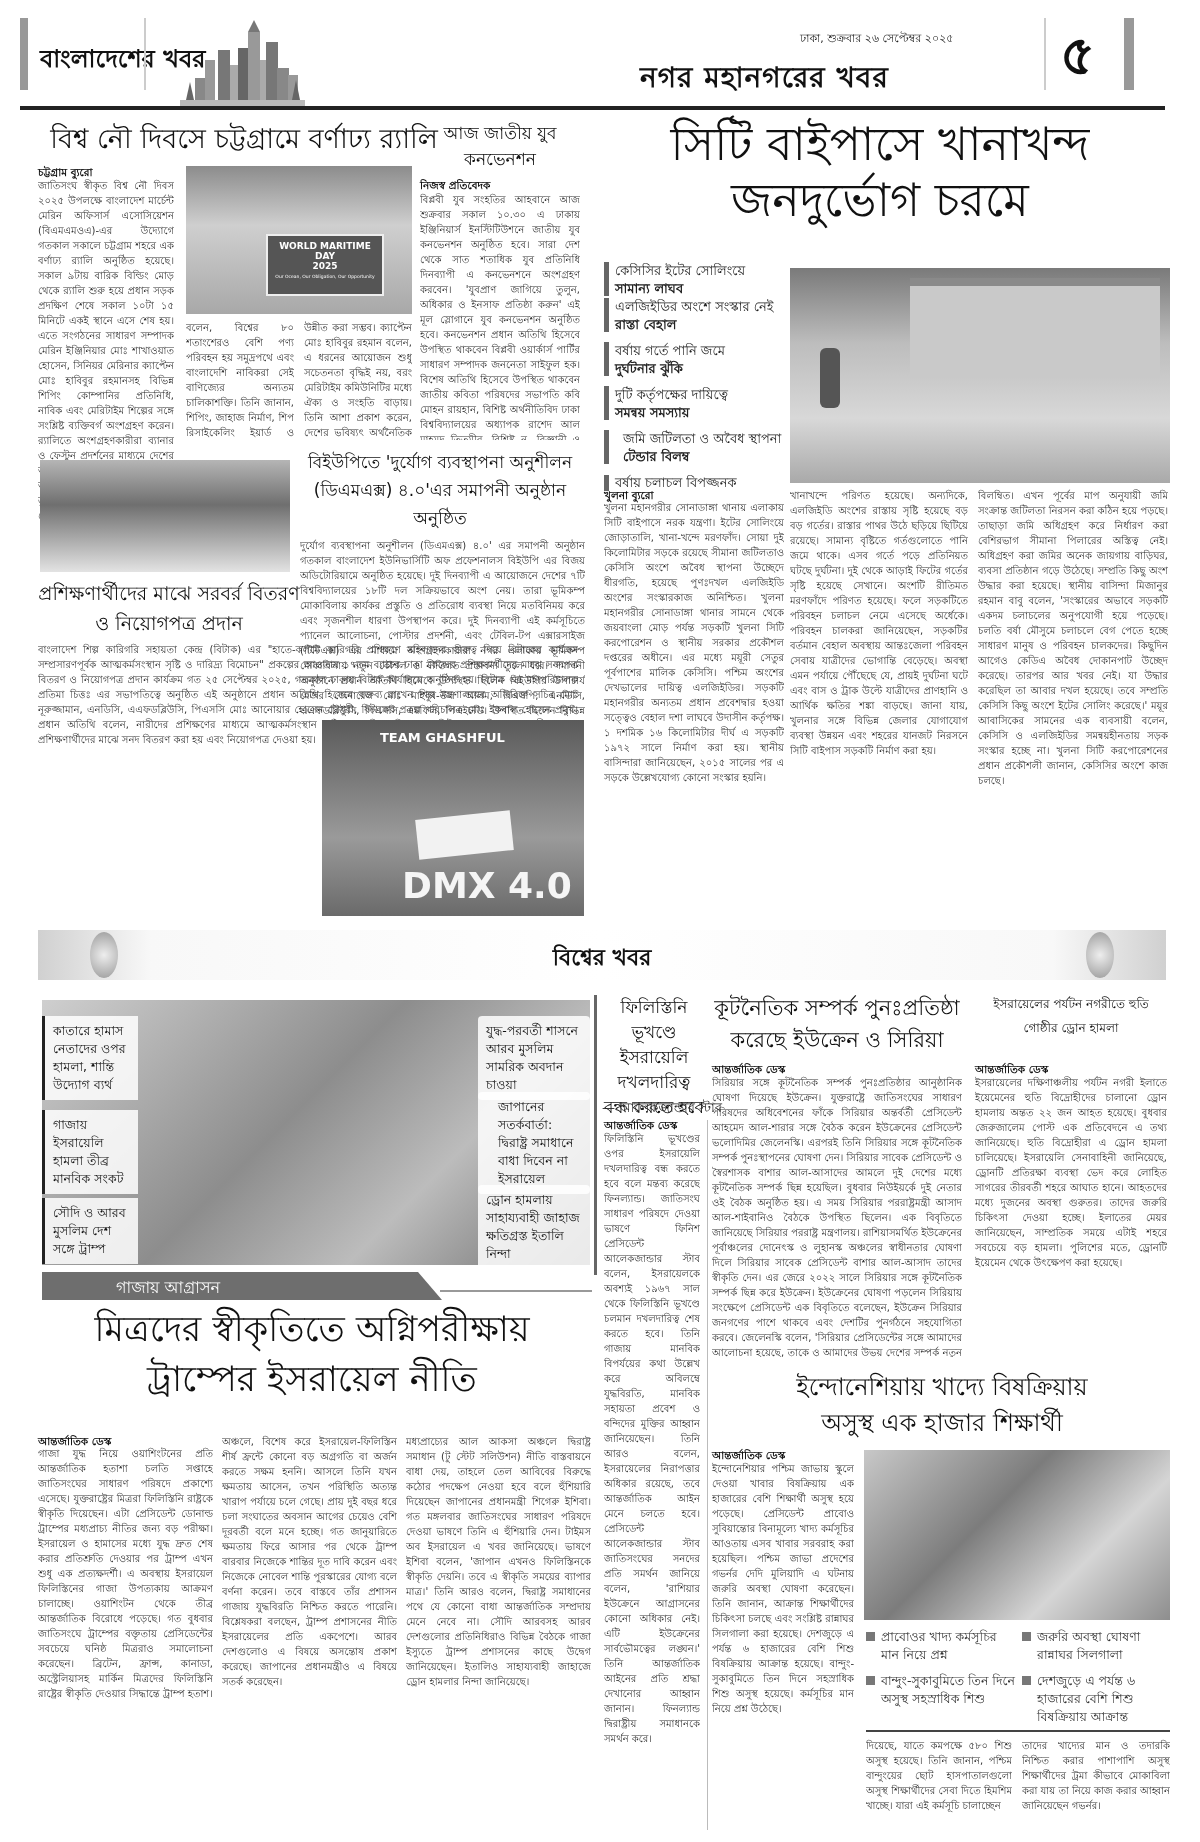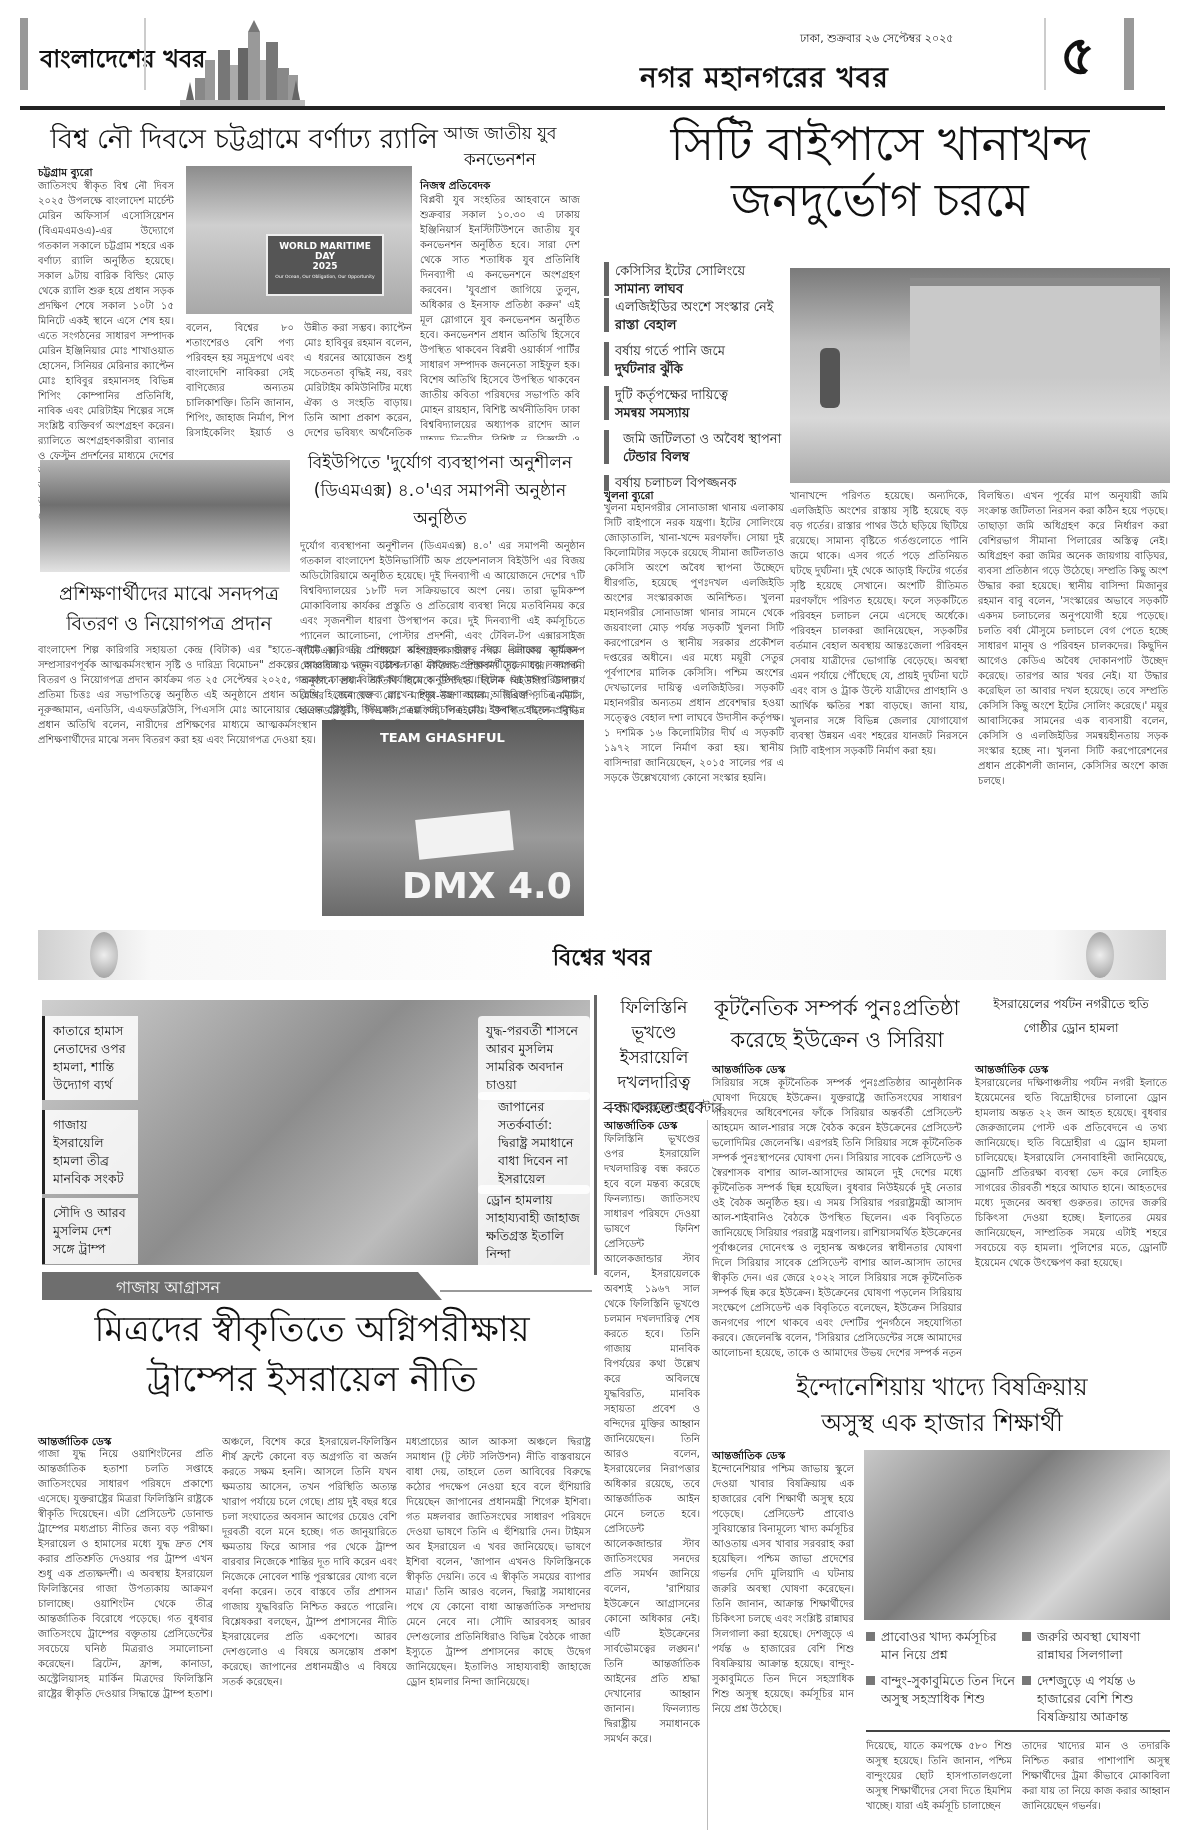--- a/index.html
+++ b/index.html
@@ -63,21 +63,21 @@
   </div>
 </div>
 <div class="abs body-text" style="left:186px;top:320px;width:108px;height:120px;">বলেন, বিশ্বের ৮০ শতাংশেরও বেশি পণ্য পরিবহন হয় সমুদ্রপথে এবং বাংলাদেশি নাবিকরা সেই বাণিজ্যের অন্যতম চালিকাশক্তি। তিনি জানান, শিপিং, জাহাজ নির্মাণ, শিপ রিসাইকেলিং ইয়ার্ড ও আন্তর্জাতিক জাহাজে কর্মসংস্থানের মাধ্যমে বাংলাদেশ বছরে প্রায় ১.৭৫ বিলিয়ন ডলার বৈদেশিক মুদ্রা আয় করছে। যথাযথ নীতি ও সহায়তা পেলে এ খাত ৫ বিলিয়ন ডলারে</div>
 <div class="abs body-text" style="left:304px;top:320px;width:108px;height:120px;">উন্নীত করা সম্ভব। ক্যাপ্টেন মোঃ হাবিবুর রহমান বলেন, এ ধরনের আয়োজন শুধু সচেতনতা বৃদ্ধিই নয়, বরং মেরিটাইম কমিউনিটির মধ্যে ঐক্য ও সংহতি বাড়ায়। তিনি আশা প্রকাশ করেন, দেশের ভবিষ্যৎ অর্থনৈতিক প্রবৃদ্ধি নিশ্চিত করতে মেরিটাইম খাতকে আরও কার্যকর পদক্ষেপ নেবে। এ বিশ্ব নৌ দিবসে প্রতিপাদ্য নির্ধারণ করা হয়েছে।</div>
 
 <div class="abs hl" style="left:420px;top:120px;width:160px;font-size:17px;line-height:26px;">আজ জাতীয় যুব কনভেনশন</div>
 <div class="abs byline" style="left:420px;top:178px;">নিজস্ব প্রতিবেদক</div>
 <div class="abs body-text" style="left:420px;top:192px;width:160px;height:248px;">বিপ্লবী যুব সংহতির আহবানে আজ শুক্রবার সকাল ১০.৩০ এ ঢাকায় ইঞ্জিনিয়ার্স ইনস্টিটিউশনে জাতীয় যুব কনভেনশন অনুষ্ঠিত হবে। সারা দেশ থেকে সাত শতাধিক যুব প্রতিনিধি দিনব্যাপী এ কনভেনশনে অংশগ্রহণ করবেন। 'যুবপ্রাণ জাগিয়ে তুলুন, অধিকার ও ইনসাফ প্রতিষ্ঠা করুন' এই মূল স্লোগানে যুব কনভেনশন অনুষ্ঠিত হবে। কনভেনশন প্রধান অতিথি হিসেবে উপস্থিত থাকবেন বিপ্লবী ওয়ার্কার্স পার্টির সাধারণ সম্পাদক জননেতা সাইফুল হক। বিশেষ অতিথি হিসেবে উপস্থিত থাকবেন জাতীয় কবিতা পরিষদের সভাপতি কবি মোহন রায়হান, বিশিষ্ট অর্থনীতিবিদ ঢাকা বিশ্ববিদ্যালয়ের অধ্যাপক রাশেদ আল মাহমুদ তিতুমীর, বিশিষ্ট নৃ- বিজ্ঞানী ও লেখক ড. মাহবুব তিতুমীর, বিশিষ্ট কবি রাজনীতিবিদ, বিশিষ্ট চিকিৎসক হিসেবে যুব কনভেনশনে আলোচনা করবেন অতিথিবৃন্দ। যুব কনভেনশনের উদ্বোধন করবেন। উপস্থিত থাকবেন প্রতিনিধিবৃন্দ।</div>
 
 <div class="abs photo" style="left:40px;top:460px;width:250px;height:112px;background:linear-gradient(180deg,#b5b5b5,#6f6f6f 40%,#e3e3e3);"></div>
-<div class="abs hl" style="left:38px;top:578px;width:262px;font-size:19px;line-height:30px;">প্রশিক্ষণার্থীদের মাঝে সনদপত্র বিতরণ ও নিয়োগপত্র প্রদান</div>
+<div class="abs hl" style="left:38px;top:578px;width:262px;font-size:19px;line-height:30px;">প্রশিক্ষণার্থীদের মাঝে সরবর্র বিতরণ ও নিয়োগপত্র প্রদান</div>
 <div class="abs body-text" style="left:38px;top:642px;width:540px;height:220px;">বাংলাদেশ শিল্প কারিগরি সহায়তা কেন্দ্র (বিটাক) এর "হাতে-কলমে কারিগরি প্রশিক্ষণে মহিলাদের গুরুত্ব দিয়ে বিটাকের কার্যক্রম সম্প্রসারণপূর্বক আত্মকর্মসংস্থান সৃষ্টি ও দারিদ্র্য বিমোচন" প্রকল্পের আওতায় ১৭তম ব্যাচের ঢাকা কেন্দ্রের প্রশিক্ষণার্থীদের মাঝে সনদপত্র বিতরণ ও নিয়োগপত্র প্রদান কার্যক্রম গত ২৫ সেপ্টেম্বর ২০২৫, গতকাল ঢাকায় বিটাক কার্যালয়ে অনুষ্ঠিত হয়। বিটাক এর মহাপরিচালক প্রতিমা চিত্তঃ এর সভাপতিত্বে অনুষ্ঠিত এই অনুষ্ঠানে প্রধান অতিথি হিসেবে বক্তব্য রাখেন শিল্প মন্ত্রণালয়ের অতিরিক্ত সচিব মোঃ নূরুজ্জামান, এনডিসি, এএফডব্লিউসি, পিএসসি মোঃ আনোয়ার হোসেন চৌধুরী, বিটাকের প্রকল্প পরিচালক মোঃ ইকবাল হোসেন প্রমুখ। প্রধান অতিথি বলেন, নারীদের প্রশিক্ষণের মাধ্যমে আত্মকর্মসংস্থান সৃষ্টি ও দারিদ্র্য বিমোচনে বিটাকের ভূমিকা প্রশংসনীয়। পরে প্রশিক্ষণার্থীদের মাঝে সনদ বিতরণ করা হয় এবং নিয়োগপত্র দেওয়া হয়।</div>
 
 <div class="abs hl" style="left:300px;top:448px;width:280px;font-size:17px;line-height:28px;">বিইউপিতে 'দুর্যোগ ব্যবস্থাপনা অনুশীলন (ডিএমএক্স) ৪.০'এর সমাপনী অনুষ্ঠান অনুষ্ঠিত</div>
 <div class="abs body-text" style="left:300px;top:538px;width:285px;height:180px;">দুর্যোগ ব্যবস্থাপনা অনুশীলন (ডিএমএক্স) ৪.০' এর সমাপনী অনুষ্ঠান গতকাল বাংলাদেশ ইউনিভার্সিটি অফ প্রফেশনালস বিইউপি এর বিজয় অডিটোরিয়ামে অনুষ্ঠিত হয়েছে। দুই দিনব্যাপী এ আয়োজনে দেশের ৭টি বিশ্ববিদ্যালয়ের ১৮টি দল সক্রিয়ভাবে অংশ নেয়। তারা ভূমিকম্প মোকাবিলায় কার্যকর প্রস্তুতি ও প্রতিরোধ ব্যবস্থা নিয়ে মতবিনিময় করে এবং সৃজনশীল ধারণা উপস্থাপন করে। দুই দিনব্যাপী এই কর্মসূচিতে প্যানেল আলোচনা, পোস্টার প্রদর্শনী, এবং টেবিল-টপ এক্সারসাইজ (টিটিএক্স) এর মাধ্যমে অংশগ্রহণকারীরা নগর এলাকায় ভূমিকম্প মোকাবিলায় নতুন কৌশল ও নীতিগত প্রস্তাবনা তুলে ধরে। সমাপনী অনুষ্ঠানে প্রধান অতিথি হিসেবে উপস্থিত ছিলেন বিইউপির উপাচার্য মেজর জেনারেল মোঃ মাহবুব-উল আলম, বিএসপি, এনডিসি, এএফডব্লিউসি, পিএসসি, এমফিল, পিএইচডি। উপস্থিত ছিলেন বিভিন্ন বিশ্ববিদ্যালয়ের শিক্ষক, শিক্ষার্থী এবং দুর্যোগ ব্যবস্থাপনা বিশেষজ্ঞরা। সমাপনী অনুষ্ঠানে বক্তারা বলেন, ভূমিকম্পসহ নানা প্রাকৃতিক দুর্যোগ মোকাবিলায় তরুণদের সম্পৃক্ততা অত্যন্ত গুরুত্বপূর্ণ। পরে বিজয়ী দলগুলোর মাঝে পুরস্কার বিতরণ করা হয়।</div>
 <div class="abs photo" style="left:322px;top:720px;width:262px;height:196px;background:linear-gradient(180deg,#5a5a5a,#9a9a9a 60%,#6a6a6a);">
   <div style="position:absolute;left:58px;top:10px;font-family:'DejaVu Sans',sans-serif;font-size:13px;font-weight:bold;color:#fff;">TEAM GHASHFUL</div>
   <div style="position:absolute;left:95px;top:95px;width:95px;height:40px;background:#f2f2f2;transform:rotate(-6deg);"></div>
   <div style="position:absolute;left:80px;top:145px;font-family:'DejaVu Sans',sans-serif;font-size:36px;font-weight:bold;color:#f5f5f5;">DMX 4.0</div>
 </div>
 

